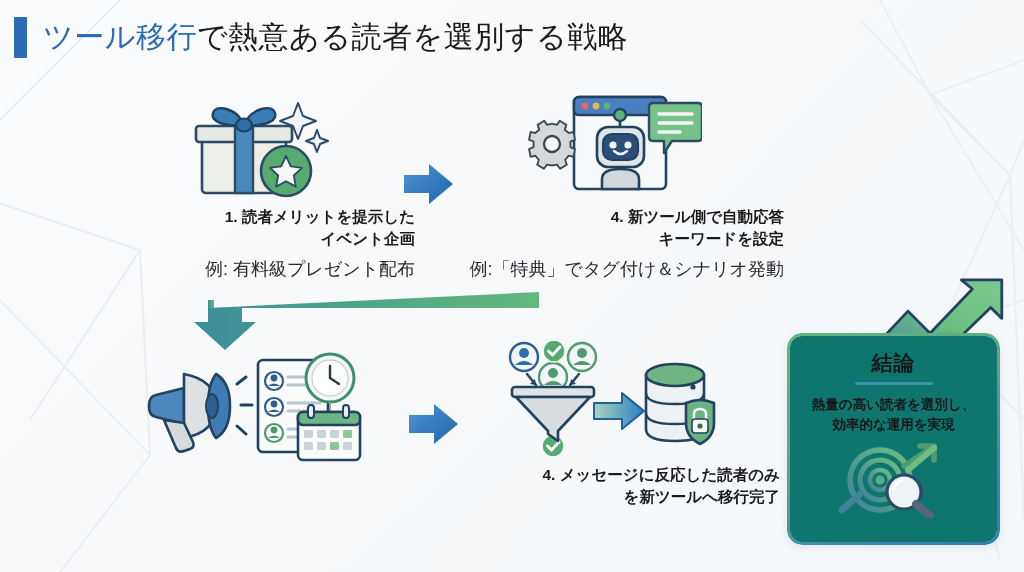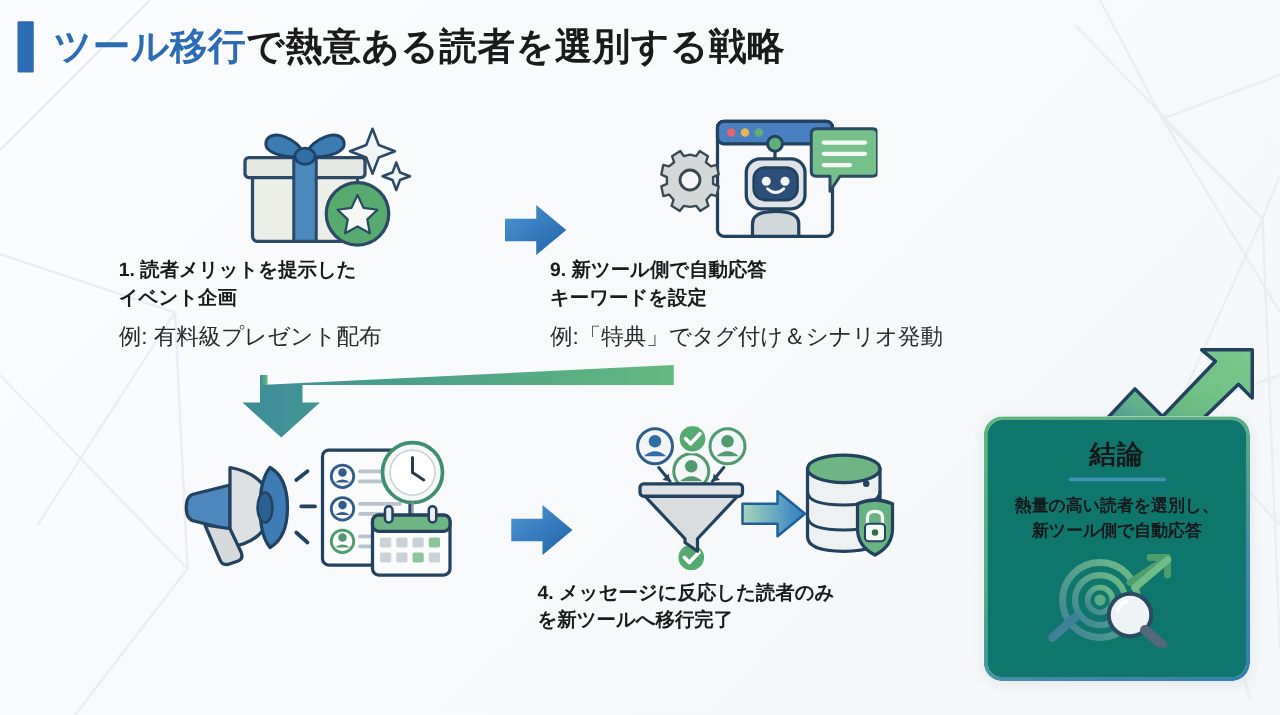--- a/index.html
+++ b/index.html
@@ -6,24 +6,24 @@
   body{
     width:1024px;height:572px;overflow:hidden;
     font-family:"Liberation Sans","DejaVu Sans",sans-serif;
     background:#fdfdfe;position:relative;
   }
   #slide{position:absolute;inset:0;background:linear-gradient(135deg,#fbfcfd 0%,#f7f9fb 45%,#f4f7f9 100%);overflow:hidden;}
   #bg-pattern{position:absolute;inset:0;pointer-events:none;}
   
   #title-row{position:absolute;left:14px;top:17px;display:flex;align-items:center;}
   #title-accent{width:13px;height:41px;background:#2b6cb4;border-radius:1px;}
-  #title-text{margin-left:16px;font-size:30px;font-weight:bold;color:#1b1b1d;letter-spacing:.5px;white-space:nowrap;}
+  #title-text{margin-left:16px;font-size:30px;font-weight:normal;color:#1b1b1d;letter-spacing:.5px;white-space:nowrap;}
   #title-text .hl{color:#2b6cb4;}
   
-  .step{position:absolute;text-align:left;}
+  .step{position:absolute;text-align:right;}
   .step-icon{height:120px;display:flex;align-items:center;justify-content:center;}
   .step-title{font-size:15.5px;font-weight:bold;color:#1b1b1d;line-height:1.42;white-space:pre-line;margin-top:4px;}
   .step-sub{font-size:18px;color:#2b2b2e;margin-top:7px;white-space:nowrap;}
   #step1{left:95px;top:82px;width:320px;}
   #step2{left:440px;top:82px;width:344px;}
   #step3{left:60px;top:350px;width:380px;}
   #step4{left:430px;top:341px;width:350px;}
   #step3 .step-icon,#step4 .step-icon{height:115px;}
   #step3 .step-title,#step4 .step-title{margin-top:8px;}
   
@@ -128,21 +128,21 @@
         <path d="M80 106 L80 96 Q80 86 98.5 86 Q117 86 117 96 L117 106 Z" fill="#d3d8dd" stroke="#22425f" stroke-width="2.6"></path>
 
         <path d="M131 20 L176 20 Q180 20 180 24 L180 54 Q180 58 176 58 L150 58 L142 70 L142 58 L131 58 Q127 58 127 54 L127 24 Q127 20 131 20 Z" fill="#76c189" stroke="#2c4a66" stroke-width="2.4" stroke-linejoin="round"></path>
         <g stroke="#f2f7f3" stroke-width="3.4" stroke-linecap="round">
           <line x1="137" y1="31" x2="170" y2="31"></line>
           <line x1="137" y1="40" x2="170" y2="40"></line>
           <line x1="137" y1="49" x2="158" y2="49"></line>
         </g>
       </svg>
     </div>
-    <div class="step-title">9. 新ツール側で自動応答
+    <div class="step-title">4. 新ツール側で自動応答
 キーワードを設定</div>
     <div class="step-sub">例:「特典」でタグ付け＆シナリオ発動</div>
   </div>
 
   <div class="step" id="step3">
     <div class="step-icon">
       <svg width="225" height="115" viewBox="0 0 225 115">
 
         <g>
           <path d="M18 45 L46 38 L46 74 L18 67 Q11 66 11 56 Q11 46 18 45 Z" fill="#4e87bd" stroke="#22425f" stroke-width="2.6" stroke-linejoin="round"></path>
@@ -308,21 +308,21 @@
     </defs>
     <path d="M2 72 L34 38 L58 62 L104 14 L92 4 L136 4 L136 46 L124 34 L60 96 L34 70 L14 90 Z" transform="scale(0.92) translate(4,-2)" fill="url(#g-growth)" stroke="#22425f" stroke-width="3" stroke-linejoin="round"></path>
   </svg>
 
   <div id="conclusion">
     <div id="conclusion-border"></div>
     <div id="conclusion-inner">
       <div id="conclusion-heading">結論</div>
       <div id="conclusion-rule"></div>
       <div id="conclusion-body">熱量の高い読者を選別し、
-新ツール側で自動応答</div>
+効率的な運用を実現</div>
       <div id="conclusion-icon">
         <svg width="120" height="78" viewBox="0 0 120 78">
           <defs>
             <linearGradient id="g-target" x1="0" y1="1" x2="1" y2="0">
               <stop offset="0%" stop-color="#3d8296"></stop>
                 <stop offset="100%" stop-color="#6fbd85"></stop>
             </linearGradient>
           </defs>
           <circle cx="46" cy="40" r="30" fill="none" stroke="url(#g-target)" stroke-width="5.5"></circle>
           <circle cx="46" cy="40" r="20" fill="none" stroke="url(#g-target)" stroke-width="5"></circle>

